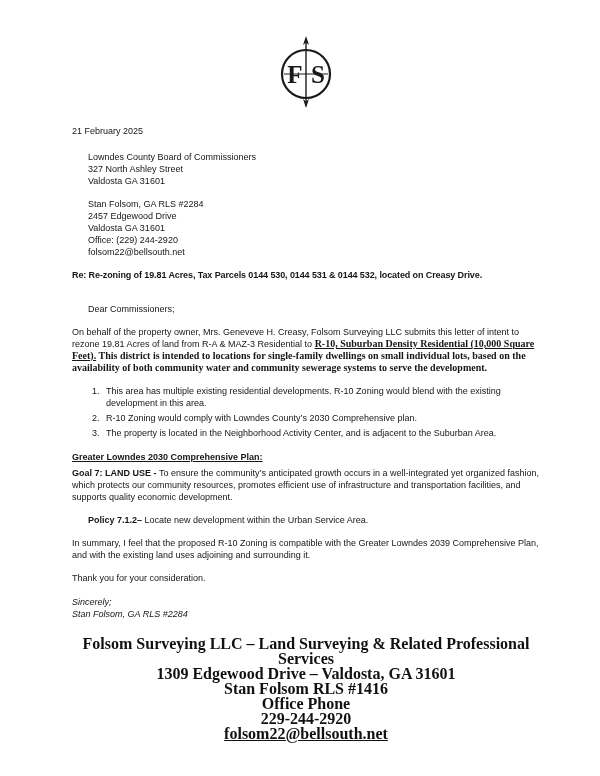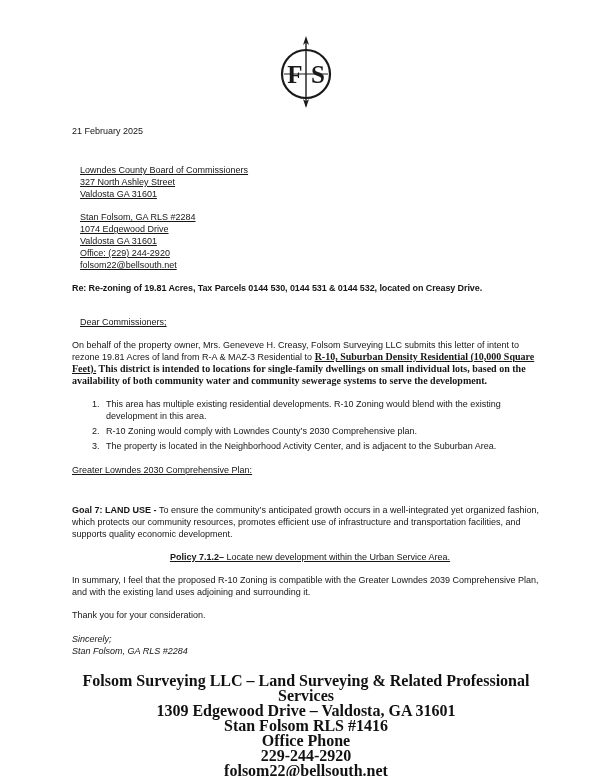--- a/index.html
+++ b/index.html
@@ -7,32 +7,32 @@
     position:relative;
     width:600px;height:776px;
     background:#ffffff;
     box-sizing:border-box;
     padding:36px 60px 0 72px;
     font-family:"Liberation Sans",sans-serif;
     font-size:9px;line-height:12px;color:#161616;
   }
   .logo-wrap{width:100%;text-align:center;margin-bottom:14px;}
   .logo-wrap svg{display:inline-block;}
-  .blk{margin:0 0 11px 8px;text-decoration:underline;}
+  .blk{margin:0 0 11px 16px;}
   .line{white-space:nowrap;}
-  .date{margin-bottom:27px;}
+  .date{margin-bottom:14px;}
   .re{font-weight:bold;white-space:nowrap;letter-spacing:-0.1px;margin-bottom:22px;}
   .para{margin:0 0 11px 0;text-align:left;}
   .serif-bold{font-family:"Liberation Serif",serif;font-weight:bold;font-size:10px;}
   .bold-underline{text-decoration:underline;}
   ol.points{margin:0 0 12px 0;padding-left:30px;}
   ol.points li{margin-bottom:3px;padding-left:4px;}
-  .plan-heading{font-weight:normal;text-decoration:underline;margin-bottom:28px;}
+  .plan-heading{font-weight:bold;text-decoration:underline;margin-bottom:4px;}
   .lbl{font-weight:bold;}
-  .policies .line2{margin:0;text-align:center;}
+  .policies .line2{margin:0;}
   .closing-block{margin-top:12px;margin-bottom:0;font-style:italic;}
   .footer{
     margin-top:16px;
     text-align:center;
     font-family:"Liberation Serif",serif;
     font-weight:bold;
     font-size:16px;line-height:15px;
     color:#111;
   }
   .footer .email{text-decoration:underline;}
@@ -57,21 +57,21 @@
   <div class="date line">21 February 2025</div>
 
   <div class="blk">
     <div class="line">Lowndes County Board of Commissioners</div>
     <div class="line">327 North Ashley Street</div>
     <div class="line">Valdosta GA 31601</div>
   </div>
 
   <div class="blk">
     <div class="line">Stan Folsom, GA RLS #2284</div>
-    <div class="line">1074 Edgewood Drive</div>
+    <div class="line">2457 Edgewood Drive</div>
     <div class="line">Valdosta GA 31601</div>
     <div class="line">Office: (229) 244-2920</div>
     <div class="line">folsom22@bellsouth.net</div>
   </div>
 
   <div class="re">Re: Re-zoning of 19.81 Acres, Tax Parcels 0144 530, 0144 531 &amp; 0144 532, located on Creasy Drive.</div>
 
   <div class="blk">Dear Commissioners;</div>
 
   <p class="para"><span>On behalf of the property owner, Mrs. Geneveve H. Creasy, Folsom Surveying LLC submits this letter of intent to rezone 19.81 Acres of land from R-A &amp; MAZ-3 Residential to </span><span class="serif-bold bold-underline">R-10, Suburban Density Residential (10,000 Square Feet).</span><span class="serif-bold"> This district is intended to locations for single-family dwellings on small individual lots, based on the availability of both community water and community sewerage systems to serve the development.</span></p>

